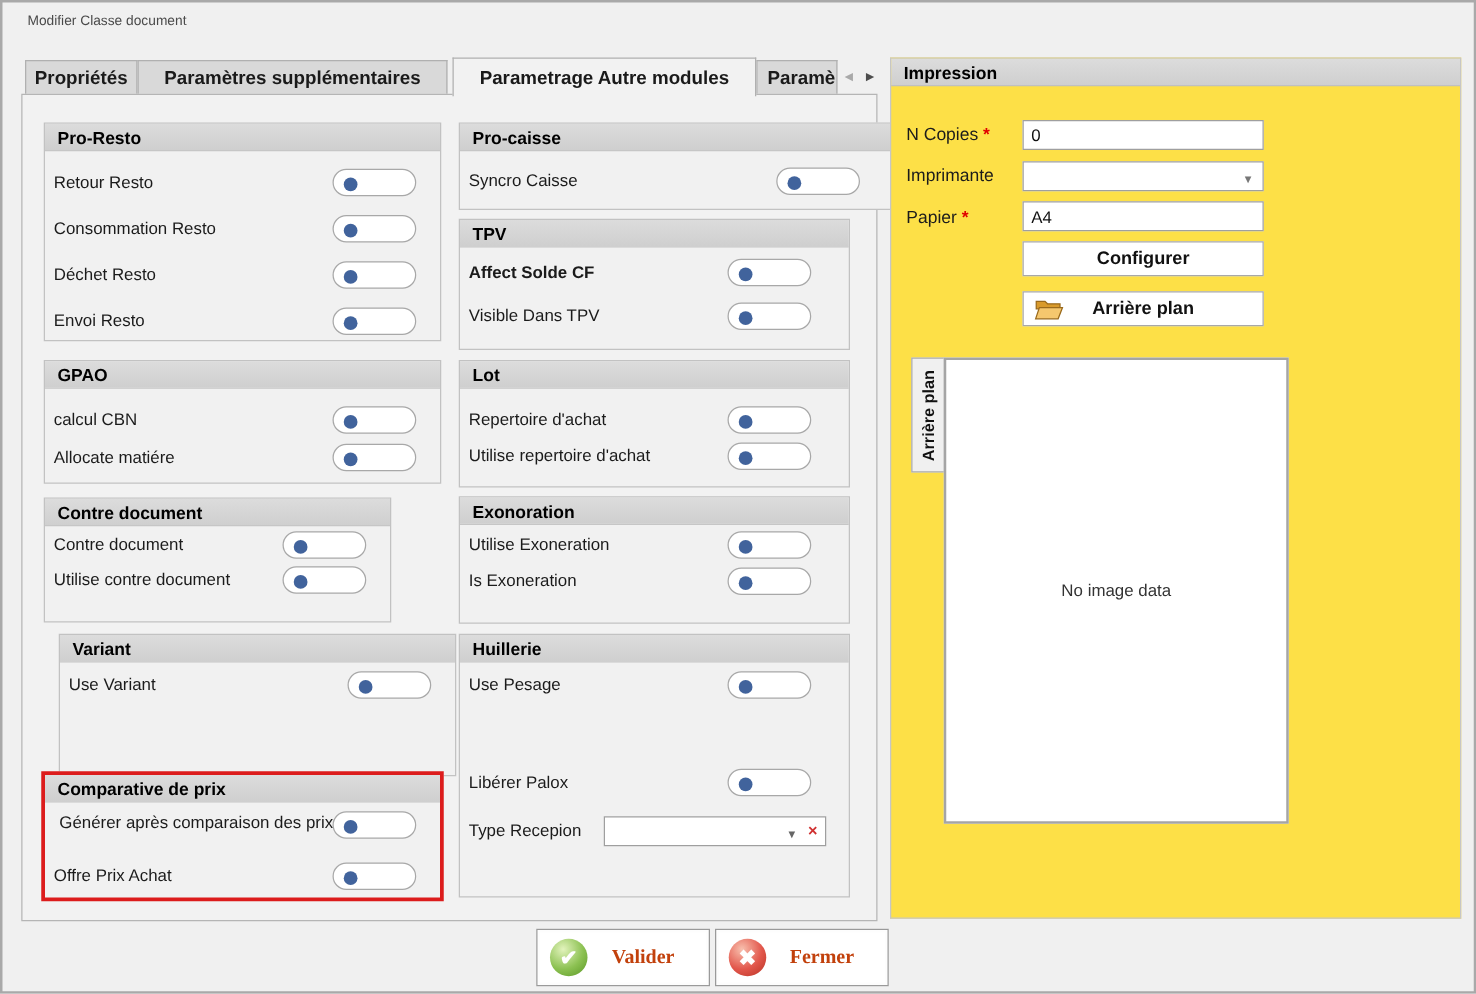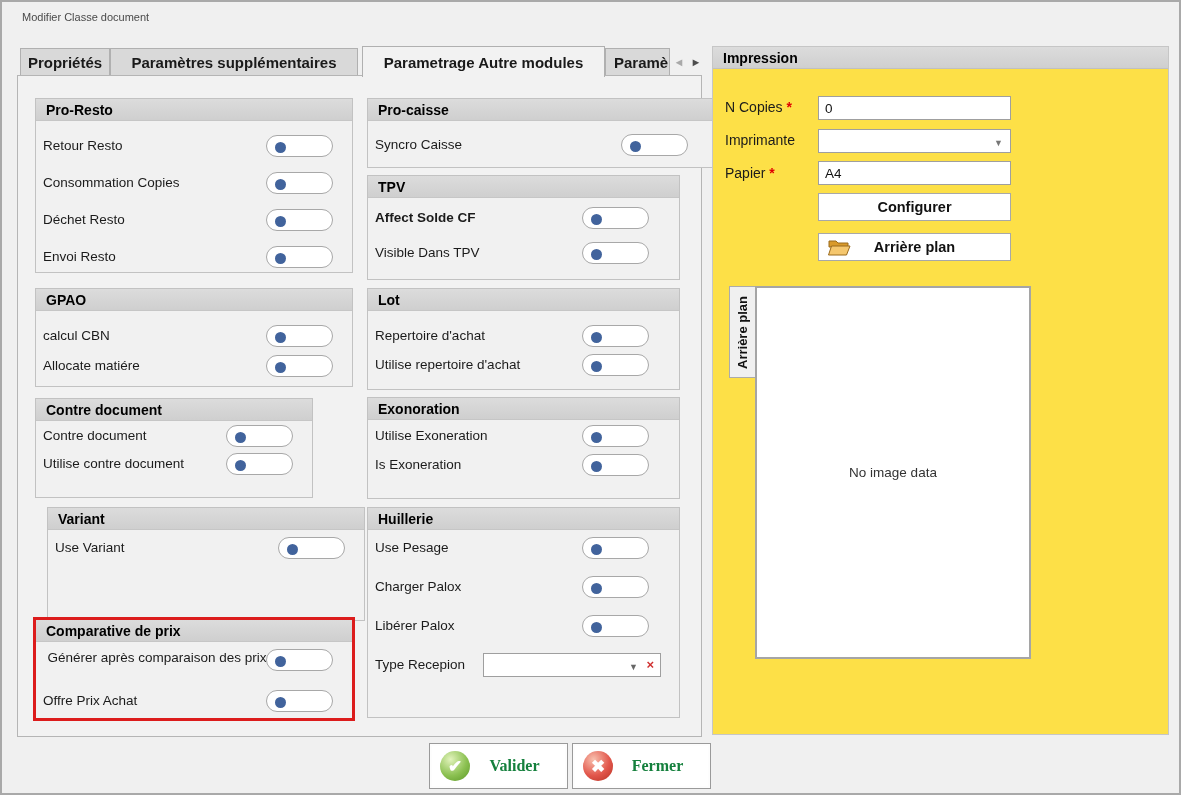--- a/index.html
+++ b/index.html
@@ -73,21 +73,21 @@
   
   .foot-btn { position:absolute; top:741px; width:139px; height:46px; background:#fff;
               border:1px solid #9a9a9a; box-shadow:inset 0 0 0 2px #fdfdfd;
               display:flex; align-items:center; }
   .foot-btn .ico { width:30px; height:30px; border-radius:50%; margin-left:10px;
                    display:flex; align-items:center; justify-content:center;
                    color:#fff; font-size:17px; font-weight:bold; }
   .ico.green { background:radial-gradient(circle at 35% 28%, #e2f3bc, #8cc152 55%, #64a02e 90%); }
   .ico.red   { background:radial-gradient(circle at 35% 28%, #f8c0ae, #e2574c 55%, #c0392b 90%); }
   .foot-btn .lbl { flex:1; text-align:center; margin-right:8px;
-                   font-family:"Liberation Serif", serif; font-size:16px; font-weight:bold; color:#15803d; }
+                   font-family:"Liberation Serif", serif; font-size:16px; font-weight:bold; color:#c2410c; }
 </style>
 </head>
 <body>
 
 <div id="window">
   <div class="win-title">Modifier Classe document</div>
 
   <div class="tab" style="left:18px;width:90px;">Propriétés</div>
   <div class="tab" style="left:108px;width:248px;">Paramètres supplémentaires</div>
   <div class="tab active" style="left:360px;width:243px;">Parametrage Autre modules</div>
@@ -96,21 +96,21 @@
   <div class="tab-arrow" style="left:687px;color:#4d4d4d;">►</div>
 
   <div id="main-panel"></div>
 
   <div class="group" style="left:33px;top:96px;width:318px;height:175px;">
     <div class="group-hd">Pro-Resto</div>
     <div class="row" style="top:36px;"><span class="row-label">Retour Resto</span>
       <div class="toggle tg-l">
           <span class="dot"></span>
         </div></div>
-    <div class="row" style="top:73px;"><span class="row-label">Consommation Copies</span>
+    <div class="row" style="top:73px;"><span class="row-label">Consommation Resto</span>
       <div class="toggle tg-l">
           <span class="dot"></span>
         </div></div>
     <div class="row" style="top:110px;"><span class="row-label">Déchet Resto</span>
       <div class="toggle tg-l">
           <span class="dot"></span>
         </div></div>
     <div class="row" style="top:147px;"><span class="row-label">Envoi Resto</span>
       <div class="toggle tg-l">
           <span class="dot"></span>
@@ -201,24 +201,20 @@
         </div></div>
     <div class="row" style="top:56px;"><span class="row-label">Is Exoneration</span>
       <div class="toggle tg-m">
           <span class="dot"></span>
         </div></div>
   </div>
 
   <div class="group" style="left:365px;top:505px;width:313px;height:211px;">
     <div class="group-hd">Huillerie</div>
     <div class="row" style="top:29px;"><span class="row-label">Use Pesage</span>
-      <div class="toggle tg-m">
-          <span class="dot"></span>
-        </div></div>
-    <div class="row" style="top:68px;"><span class="row-label">Charger Palox</span>
       <div class="toggle tg-m">
           <span class="dot"></span>
         </div></div>
     <div class="row" style="top:107px;"><span class="row-label">Libérer Palox</span>
       <div class="toggle tg-m">
           <span class="dot"></span>
         </div></div>
     <div class="row" style="top:145px;height:24px;">
       <span class="row-label" style="line-height:24px;">Type Recepion</span>
       <div class="combo" style="left:108px;width:178px;top:0;">

